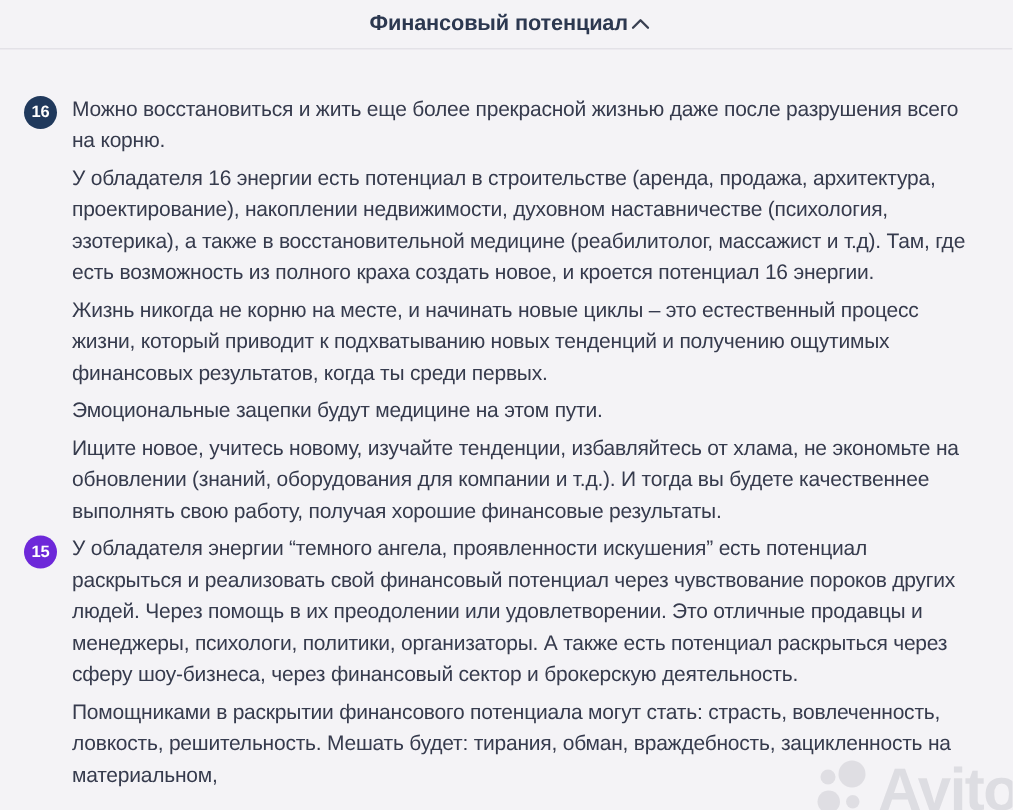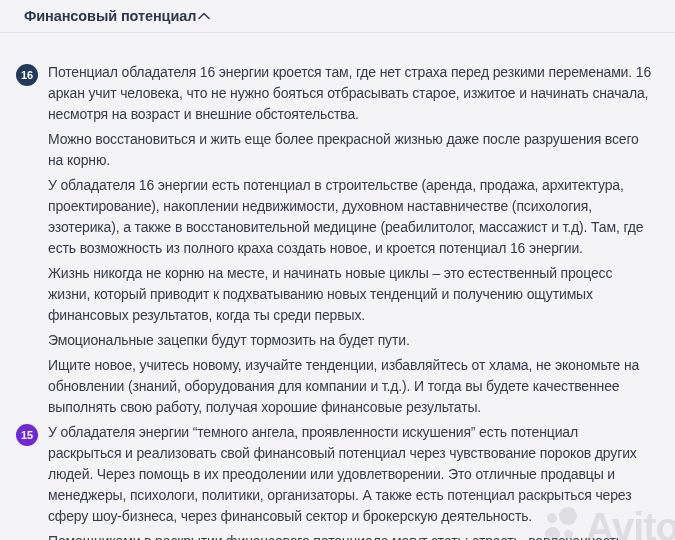--- a/index.html
+++ b/index.html
@@ -3,21 +3,21 @@
 <meta charset="utf-8">
 <style>
   html,body{margin:0;padding:0;}
   body{
     width:675px;height:540px;overflow:hidden;position:relative;
     background:#f4f3f6;
     font-family:"Liberation Sans", sans-serif;
   }
   .accordion-header{
     height:33px;
-    display:flex;align-items:center;justify-content:flex-start;
+    display:flex;align-items:center;justify-content:center;
     padding:0 18px 0 24px;
     border-bottom:1px solid #e3e2e7;
     box-sizing:border-box;
     cursor:pointer;
   }
   .accordion-title{
     font-size:14.5px;font-weight:700;color:#2c3850;letter-spacing:-0.1px;
   }
   .chevron{display:flex;align-items:center;justify-content:center;width:16px;height:16px;}
   .content{
@@ -68,25 +68,24 @@
       <path d="M1 6.5 L6 1.5 L11 6.5" stroke="#3a4152" stroke-width="1.6" fill="none" stroke-linecap="round" stroke-linejoin="round"></path>
     </svg>
   </span>
 </div>
 
 <div class="content">
 
   <div class="section">
     <div class="badge badge-16">16</div>
     <div class="paras">
-      <p>Потенциал обладателя 16 энергии кроется там, где нет страха перед резкими переменами. 16 аркан учит человека, что не нужно бояться отбрасывать старое, изжитое и начинать сначала, несмотря на возраст и внешние обстоятельства.</p>
       <p>Можно восстановиться и жить еще более прекрасной жизнью даже после разрушения всего на корню.</p>
       <p>У обладателя 16 энергии есть потенциал в строительстве (аренда, продажа, архитектура, проектирование), накоплении недвижимости, духовном наставничестве (психология, эзотерика), а также в восстановительной медицине (реабилитолог, массажист и т.д). Там, где есть возможность из полного краха создать новое, и кроется потенциал 16 энергии.</p>
       <p>Жизнь никогда не корню на месте, и начинать новые циклы – это естественный процесс жизни, который приводит к подхватыванию новых тенденций и получению ощутимых финансовых результатов, когда ты среди первых.</p>
-      <p>Эмоциональные зацепки будут тормозить на будет пути.</p>
+      <p>Эмоциональные зацепки будут медицине на этом пути.</p>
       <p>Ищите новое, учитесь новому, изучайте тенденции, избавляйтесь от хлама, не экономьте на обновлении (знаний, оборудования для компании и т.д.). И тогда вы будете качественнее выполнять свою работу, получая хорошие финансовые результаты.</p>
     </div>
   </div>
 
   <div class="section">
     <div class="badge badge-15">15</div>
     <div class="paras">
       <p>У обладателя энергии “темного ангела, проявленности искушения” есть потенциал раскрыться и реализовать свой финансовый потенциал через чувствование пороков других людей. Через помощь в их преодолении или удовлетворении. Это отличные продавцы и менеджеры, психологи, политики, организаторы. А также есть потенциал раскрыться через сферу шоу-бизнеса, через финансовый сектор и брокерскую деятельность.</p>
       <p>Помощниками в раскрытии финансового потенциала могут стать: страсть, вовлеченность, ловкость, решительность. Мешать будет: тирания, обман, враждебность, зацикленность на материальном,</p>
     </div>

